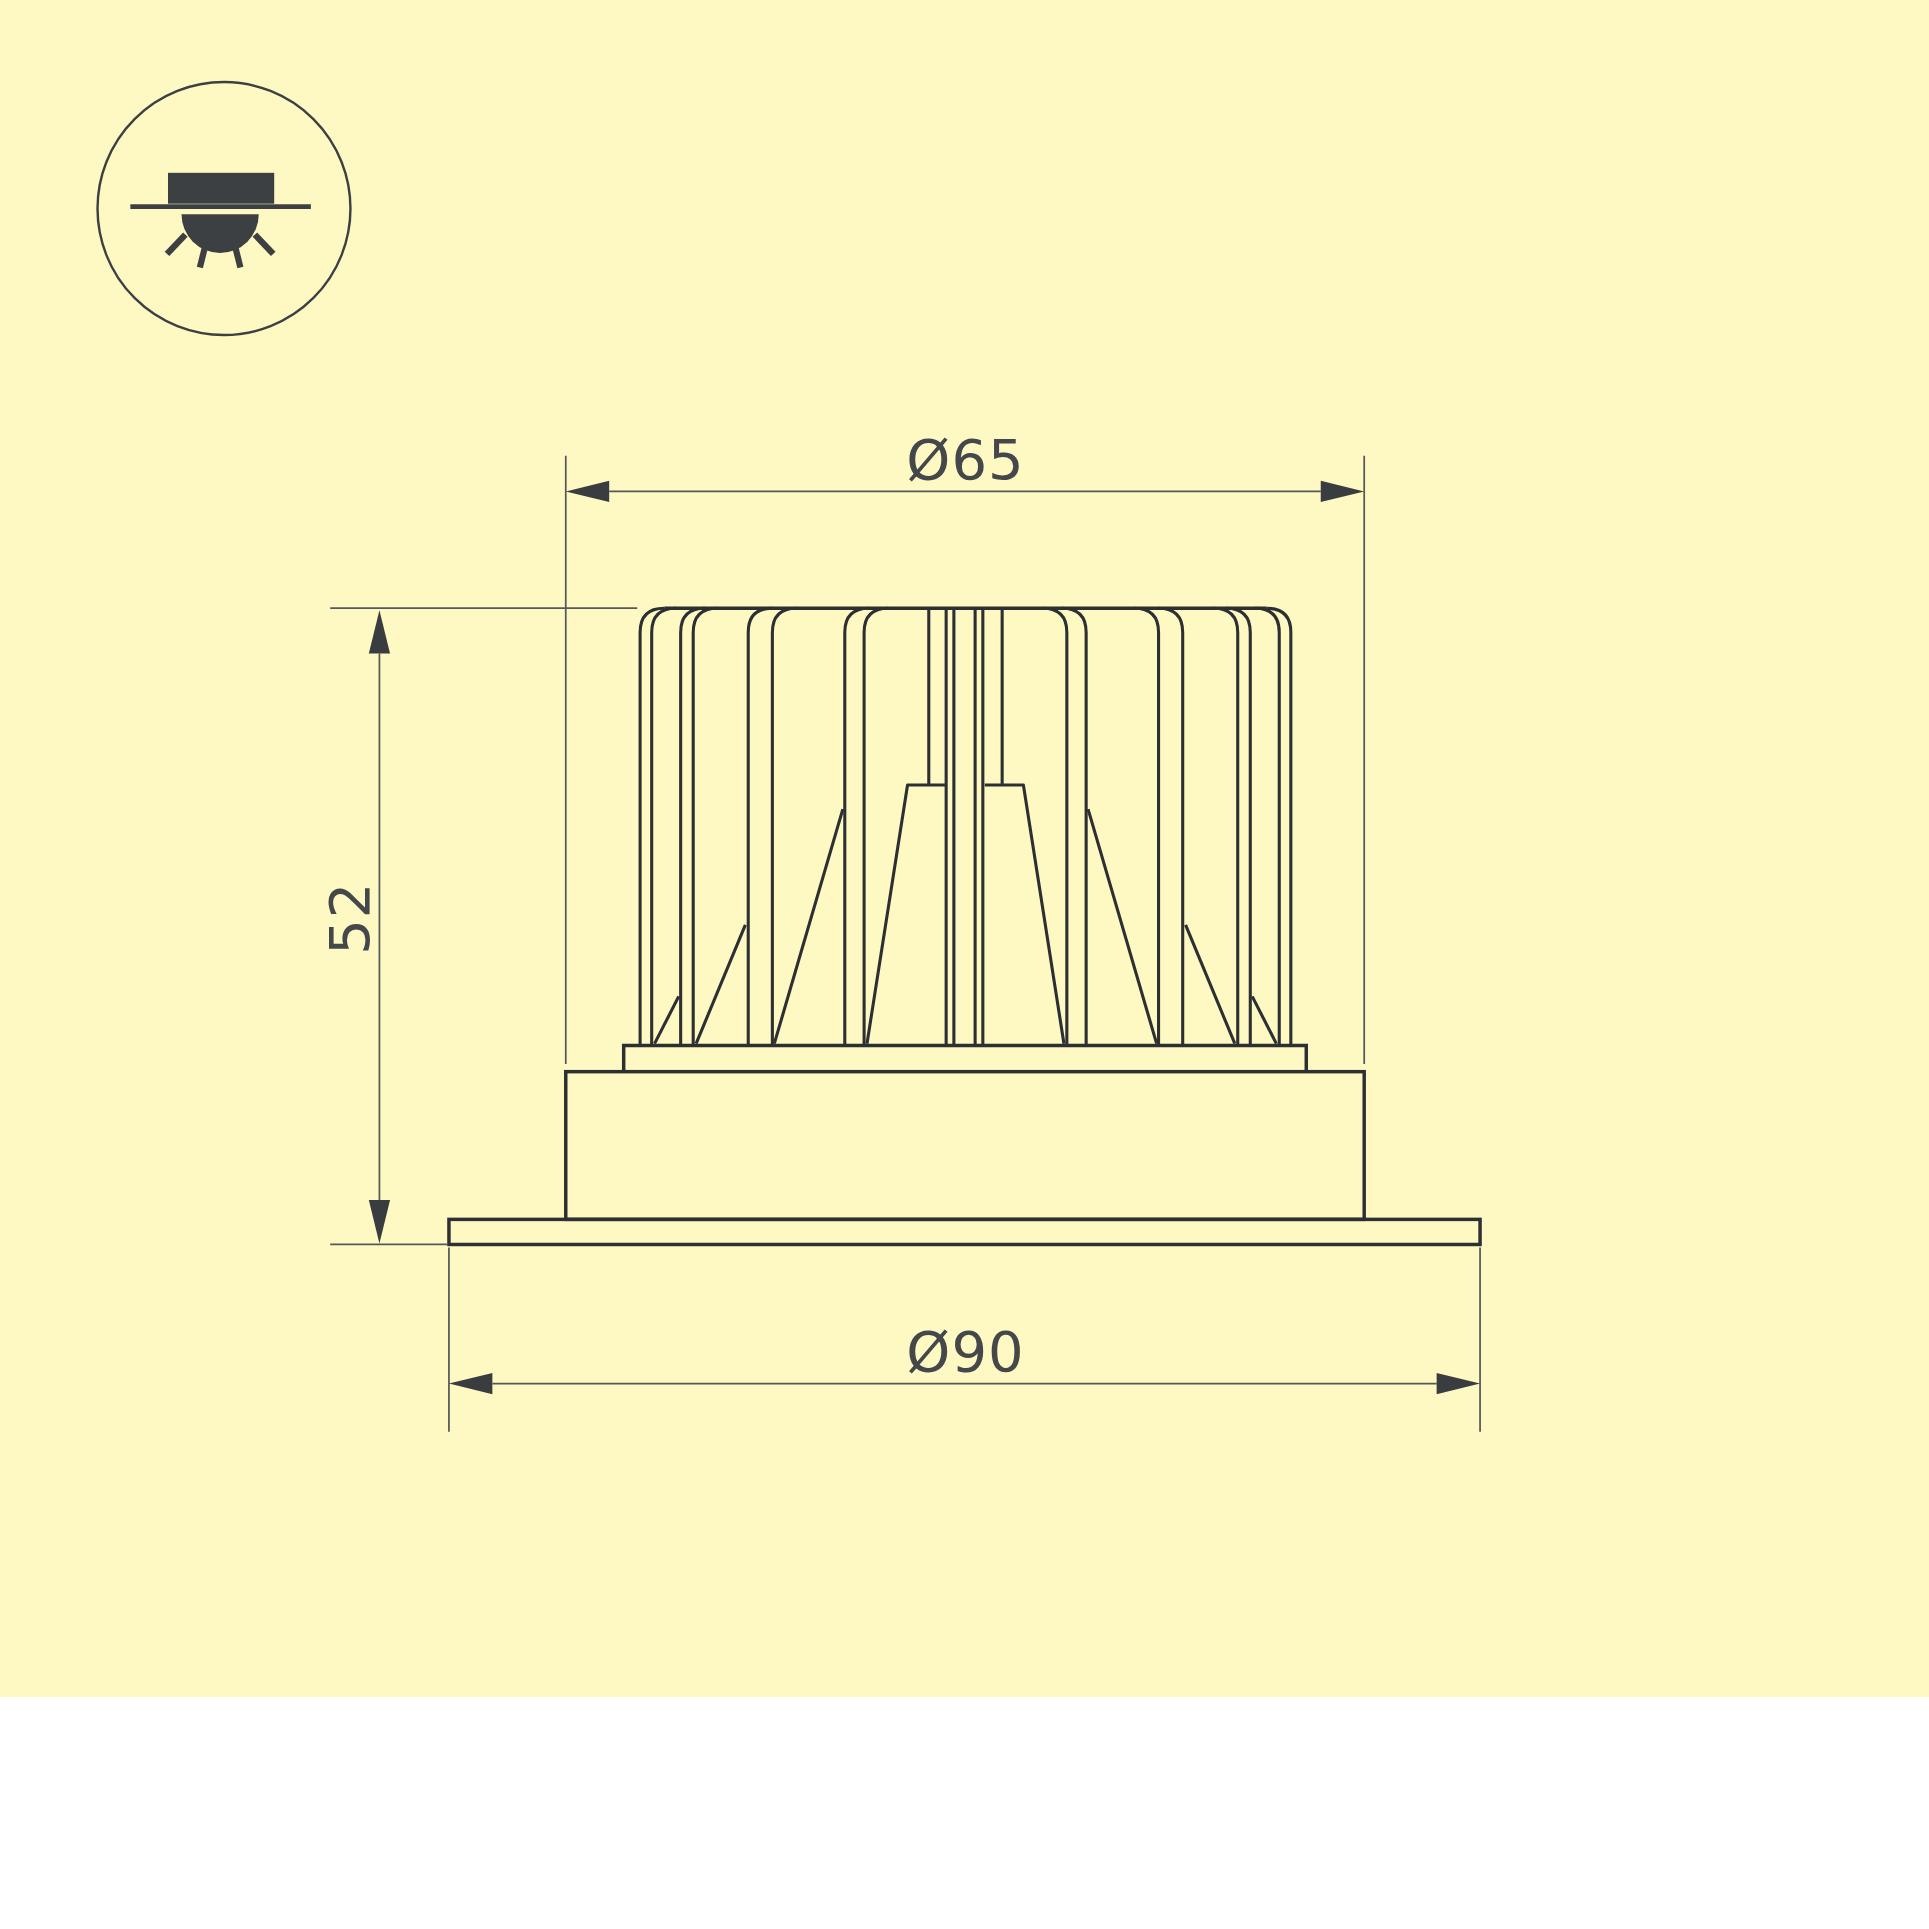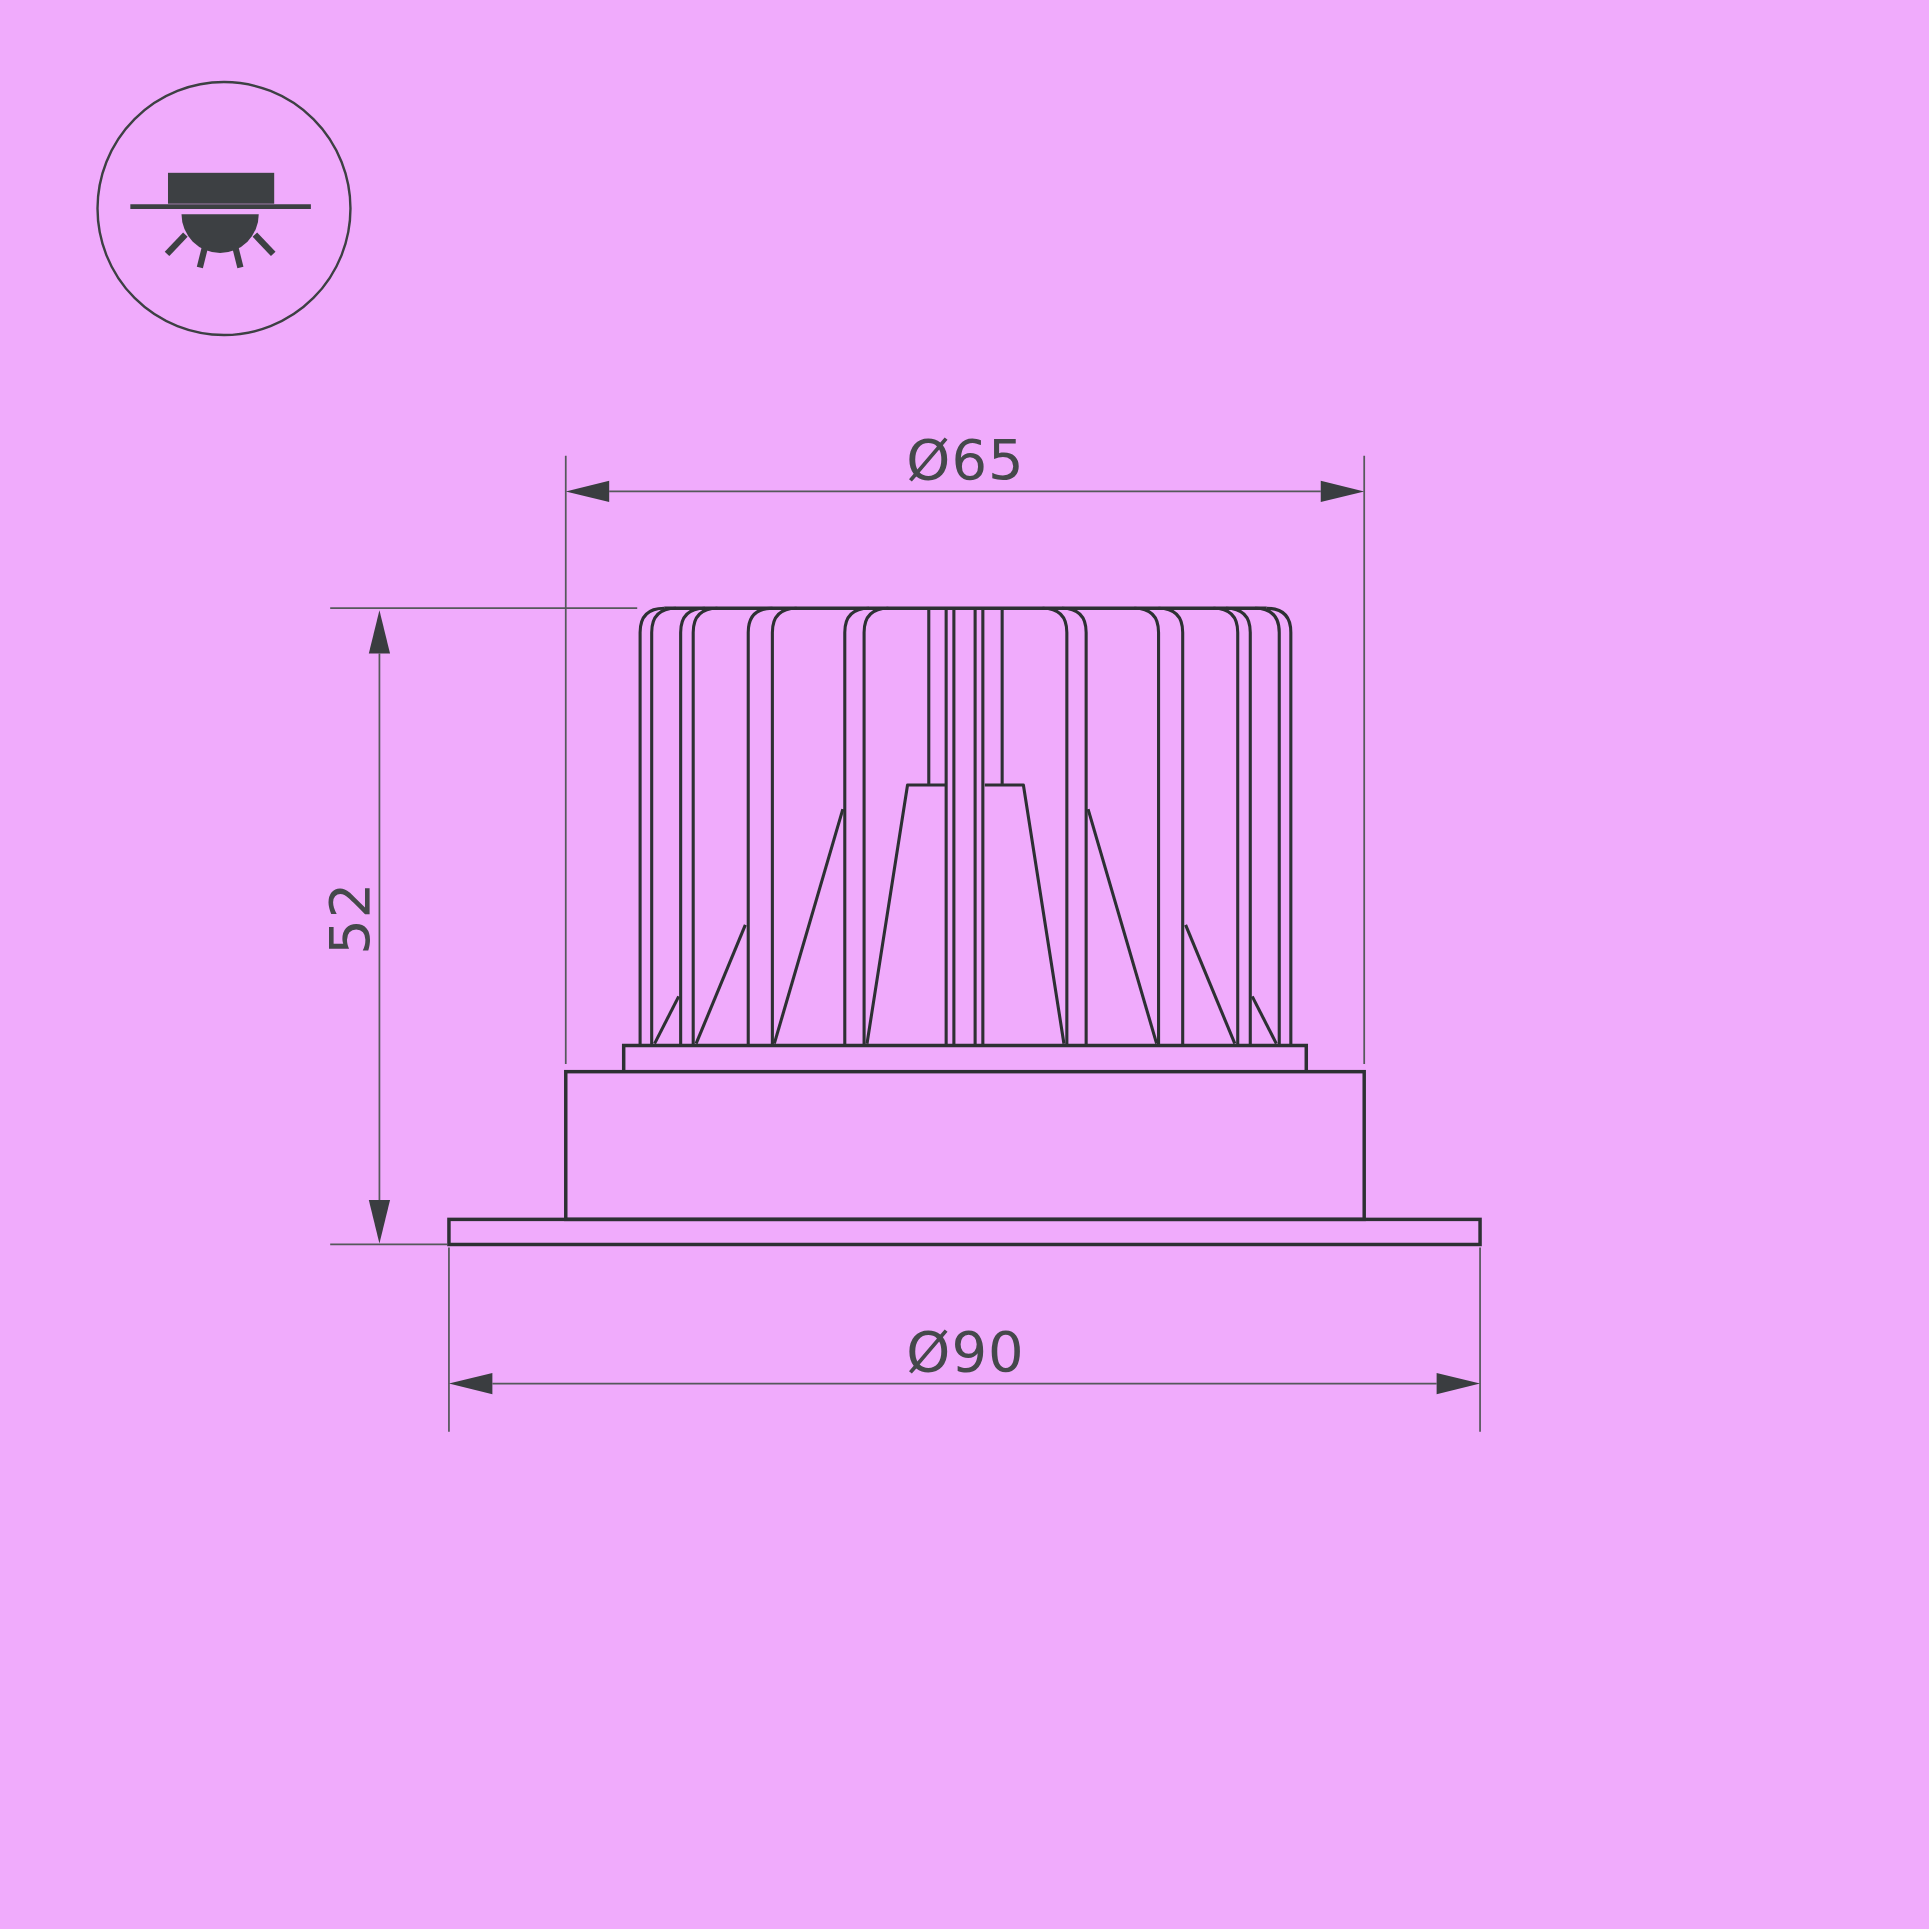--- a/index.html
+++ b/index.html
@@ -5,22 +5,22 @@
   html, body {
     margin: 0;
     padding: 0;
     background: #ffffff;
     width: 100%;
     height: 100%;
   }
   .canvas {
     position: relative;
     width: 1929px;
-    height: 1929px;
-    background: #f0abfc;
+    height: 1697px;
+    background: #fef9c3;
     font-family: "DejaVu Sans", sans-serif;
   }
   svg { display: block; }
   .obj {
     fill: none;
     stroke: #2d3033;
     stroke-width: 3.2;
     stroke-linejoin: round;
   }
   .obj-thick {

